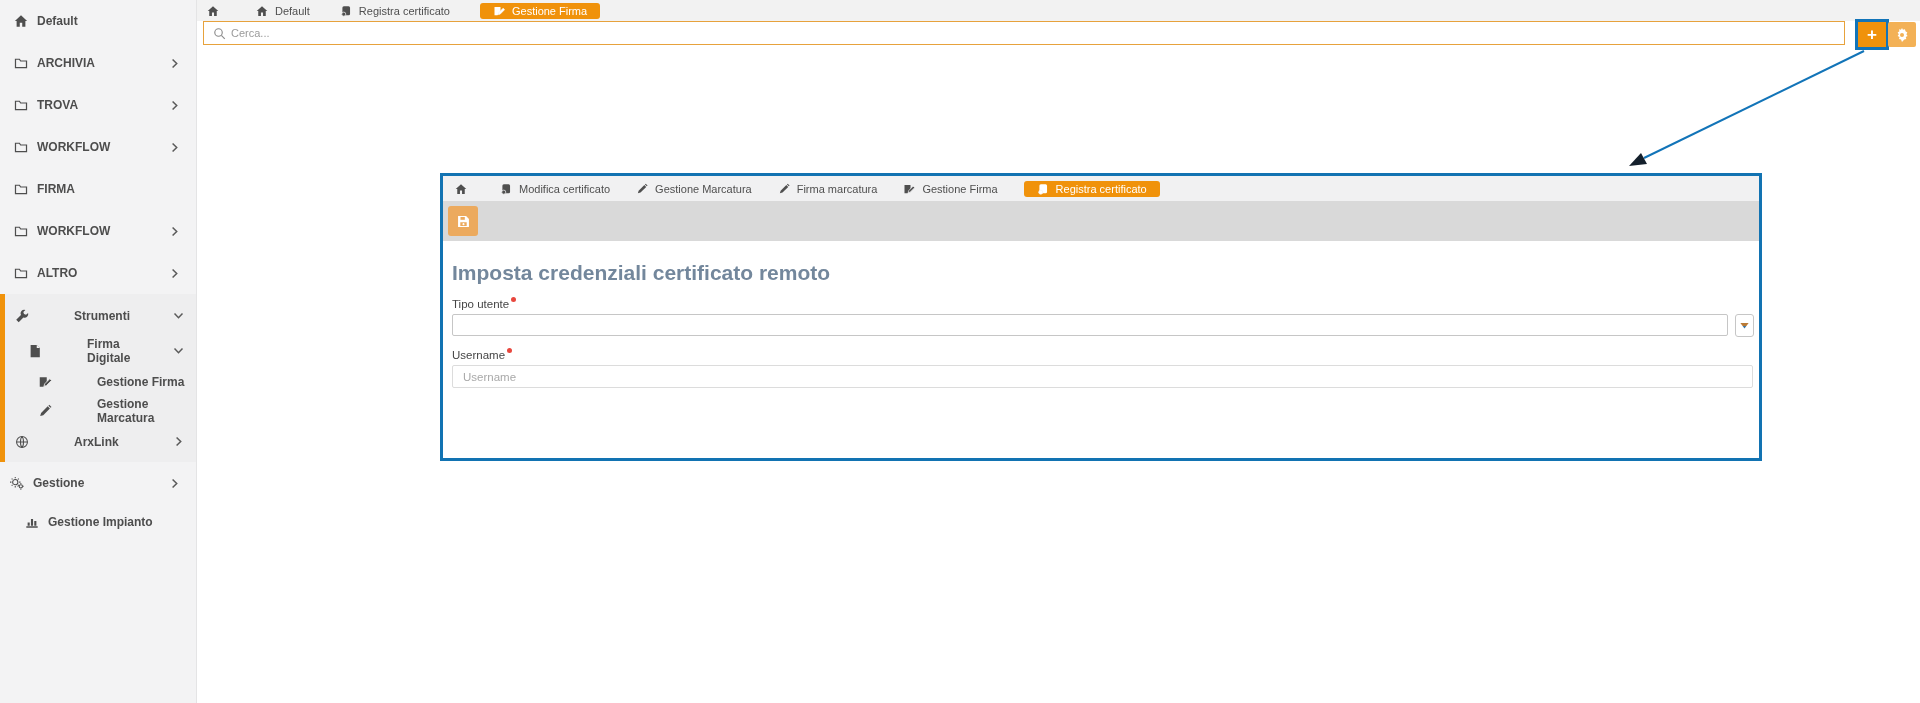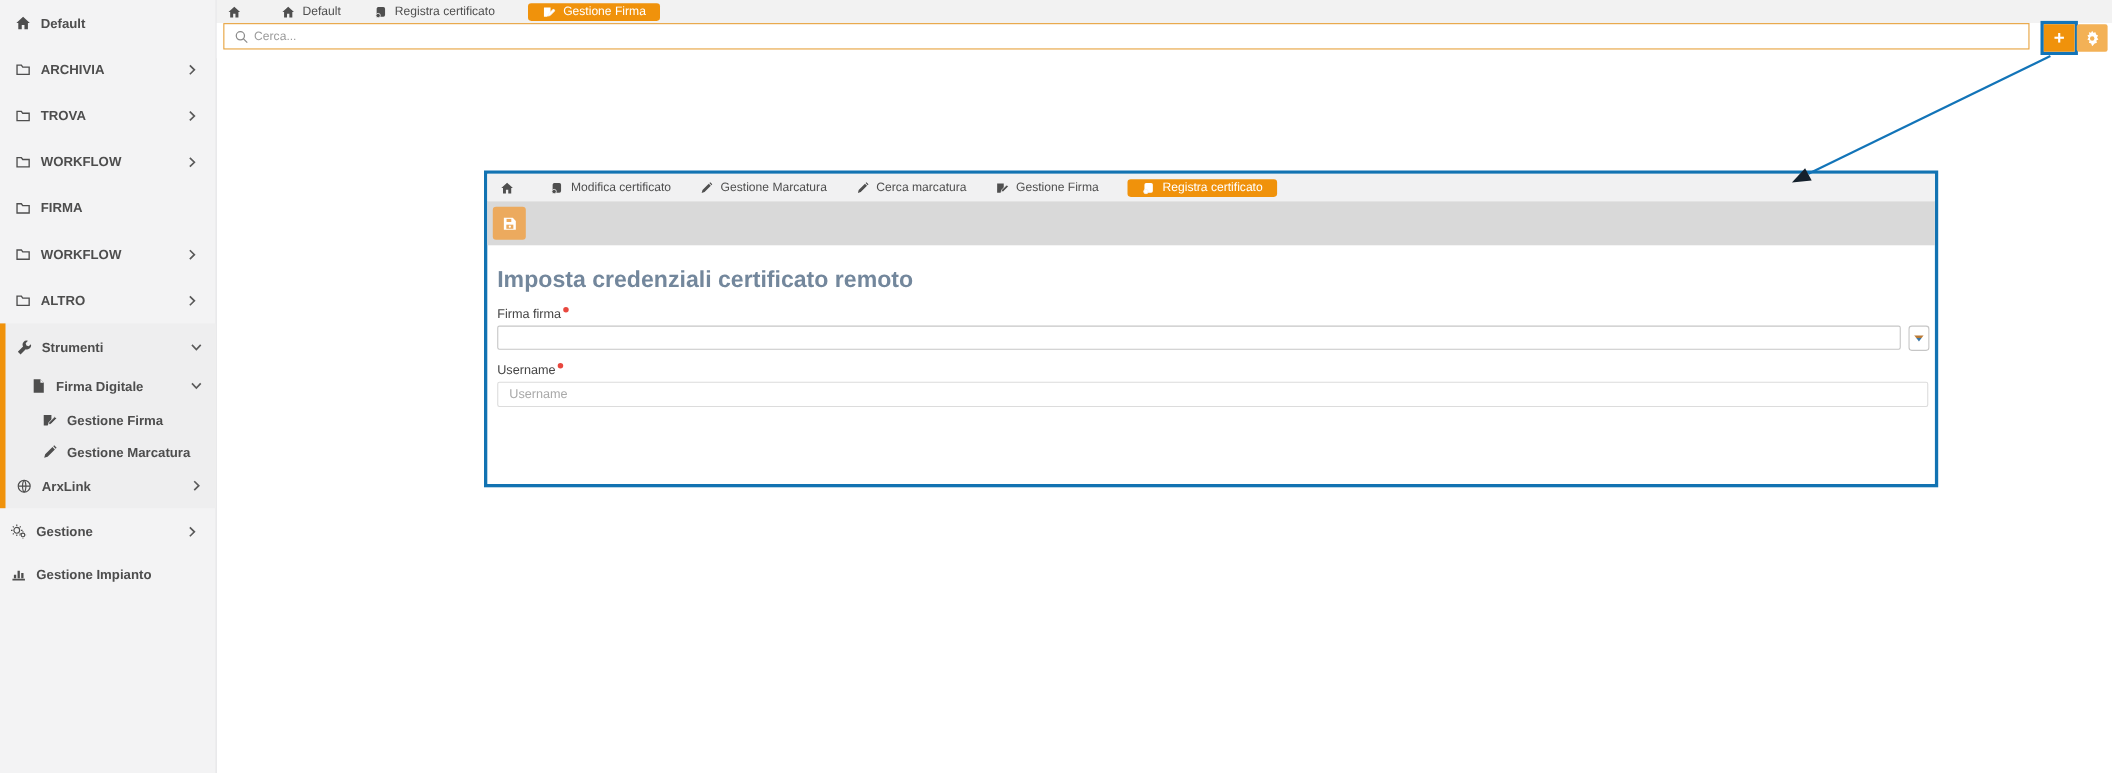--- a/index.html
+++ b/index.html
@@ -12,21 +12,21 @@
   .side-item { display:flex; align-items:center; padding-left:13px;
                font-size:12px; font-weight:bold; color:#4d4d4d; cursor:pointer; }
   .side-item .icn { width:15px; height:15px; margin-right:9px; flex:0 0 auto;
                     display:flex; align-items:center; justify-content:center; color:#4e4e4e; }
   .side-item svg { width:14px; height:14px; }
   .h42 { height:42px; } .h37 { height:37px; } .h36 { height:36px; }
   .h33 { height:33px; } .h29 { height:29px; }
   .chev { margin-left:auto; margin-right:16px; color:#5a5a5a; display:flex; }
   .chev svg { width:11px; height:11px; }
   .side-section { border-left:5px solid #f0920b; background:#eeeeef; padding:3px 0 4px; }
-  .side-section .side-item { padding-left:9px; }
+  .side-section .side-item { padding-left:9px;gap:36px; }
   .side-section .chev { margin-right:12px; }
   .ind1 { padding-left:22px !important; }
   .ind2 { padding-left:32px !important; }
 
   
   .topbar { position:absolute; left:197px; right:0; top:0; height:45px; z-index:5; }
   .tabrow { height:21px; background:#f2f2f2; display:flex; align-items:center;
             padding-left:10px; gap:30px; }
   .tab { display:flex; align-items:center; gap:7px; font-size:11px; color:#4f4f4f;
          cursor:pointer; white-space:nowrap; }
@@ -44,21 +44,21 @@
   .add-wrap { position:absolute; right:31px; top:-2px; border:3px solid #1274b8; }
   .btn-add { width:28px; height:25px; background:#f0920b; border:none; color:#fff;
              font-size:17px; font-weight:bold; line-height:23px; cursor:pointer; }
   .btn-gear { position:absolute; right:4px; top:1px; width:28px; height:25px;
               background:#f3b156; border:none; border-radius:2px; color:#fff;
               cursor:pointer; display:flex; align-items:center; justify-content:center; }
   .btn-gear svg { width:14px; height:14px; }
 
   
   .content { position:absolute; left:197px; right:0; top:45px; bottom:0; background:#fff; }
-  .panel { position:absolute; left:243px; top:110px; width:1322px; height:288px;
+  .panel { position:absolute; left:243px; top:128px; width:1322px; height:288px;
            border:3px solid #1273b2; background:#fff; }
   .panel-tabs { height:25px; background:#f1f1f2; display:flex; align-items:center;
                 padding-left:12px; gap:26px; }
   .panel-toolbar { height:40px; background:#d9d9d9; display:flex; align-items:center;
                    padding-left:5px; }
   .btn-save { width:30px; height:30px; background:#ecaa5e; border:none; border-radius:3px;
               cursor:pointer; display:flex; align-items:center; justify-content:center; }
   .btn-save svg { width:15px; height:15px; }
   .panel-body { padding:14px 0 0 9px; }
   .panel-body h1 { font-size:21px; font-weight:700; color:#73879c; margin:6px 0 13px; }
@@ -314,21 +314,21 @@
           <use href="#i-cogs"></use>
         </svg>
       </span>
     <span>Gestione</span>
     <span class="chev">
         <svg>
           <use href="#i-chev-right"></use>
         </svg>
       </span>
   </div>
-  <div class="side-item h36" style="padding-left:9px;">
+  <div class="side-item h36" style="padding-left:24px;">
     <span class="icn">
         <svg>
           <use href="#i-chart"></use>
         </svg>
       </span>
     <span>Gestione Impianto</span>
   </div>
 </aside>
 
 <div class="topbar">
@@ -416,21 +416,21 @@
             </svg>
           </span>
         <span>Gestione Marcatura</span>
       </div>
       <div class="tab">
         <span class="icn">
             <svg>
               <use href="#i-pen"></use>
             </svg>
           </span>
-        <span>Cerca marcatura</span>
+        <span>Firma marcatura</span>
       </div>
       <div class="tab">
         <span class="icn">
             <svg>
               <use href="#i-signature"></use>
             </svg>
           </span>
         <span>Gestione Firma</span>
       </div>
       <div class="tab active">
@@ -448,21 +448,21 @@
             <svg width="15" height="15">
               <use href="#i-save"></use>
             </svg>
           </span>
       </button>
     </div>
     <div class="panel-body">
       <h1>Imposta credenziali certificato remoto</h1>
 
       <div class="field-label">
-        <span>Firma firma</span>
+        <span>Tipo utente</span>
         <span class="req-dot"></span>
       </div>
       <div class="select-row">
         <div class="select-box"></div>
         <button class="dd-btn">
           <span class="tri"></span>
         </button>
       </div>
 
       <div class="field-label">

